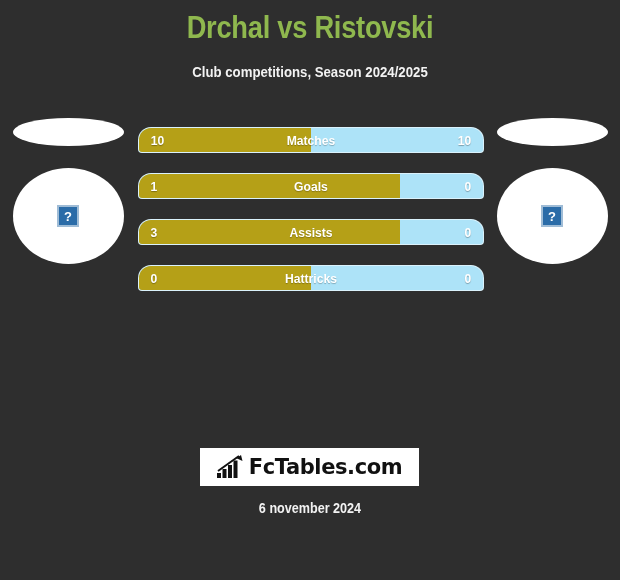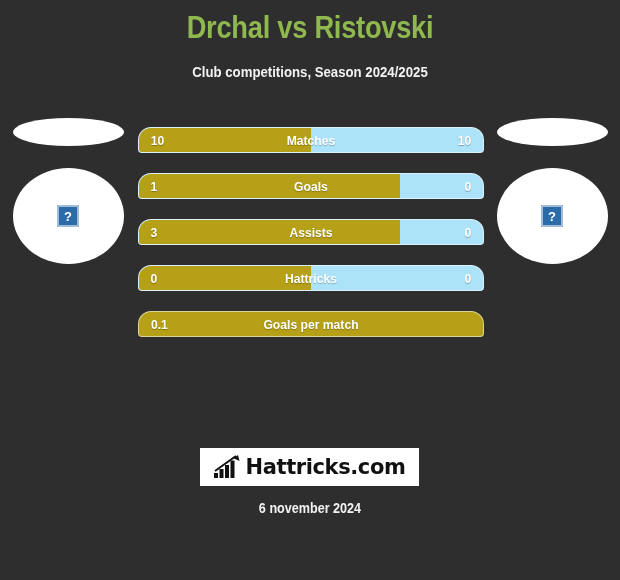--- a/index.html
+++ b/index.html
@@ -163,35 +163,31 @@
         <div class="bar-val l">3</div>
         <div class="bar-label">Assists</div>
         <div class="bar-val r">0</div>
       </div>
       <div class="bar">
         <div class="bar-fill" style="width: 50%;"></div>
         <div class="bar-val l">0</div>
         <div class="bar-label">Hattricks</div>
         <div class="bar-val r">0</div>
       </div>
-      <div class="bar full">
-        <div class="bar-val l">0.1</div>
-        <div class="bar-label">Goals per match</div>
-      </div>
     </div>
 
   <div class="logo">
     <div class="logo-inner">
       <svg class="logo-mark" width="28" height="24" viewBox="0 0 28 24">
         <rect x="0" y="18" width="4" height="5" fill="#111111"></rect>
         <rect x="5.5" y="14" width="4" height="9" fill="#111111"></rect>
         <rect x="11" y="10" width="4" height="13" fill="#111111"></rect>
         <rect x="16.5" y="5.5" width="4" height="17.5" fill="#111111"></rect>
         <path d="M1 16 L22 1" stroke="#111111" stroke-width="2" fill="none"></path>
         <path d="M24 0 L25.5 6 L19.5 3.2 Z" fill="#111111"></path>
       </svg>
-      <span class="logo-text">Hattricks.com</span>
+      <span class="logo-text">FcTables.com</span>
     </div>
   </div>
 
   <div class="date">6 november 2024</div>
 
 </div>
 
 </body></html>

